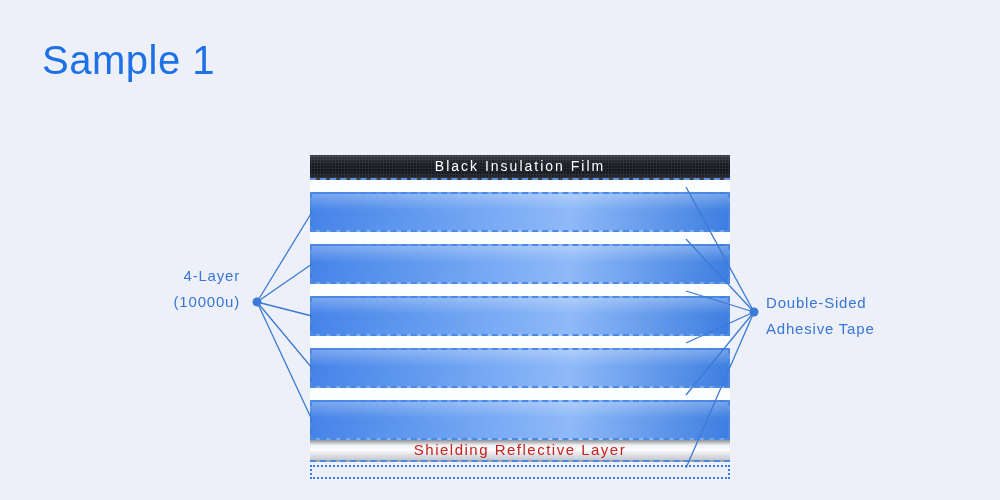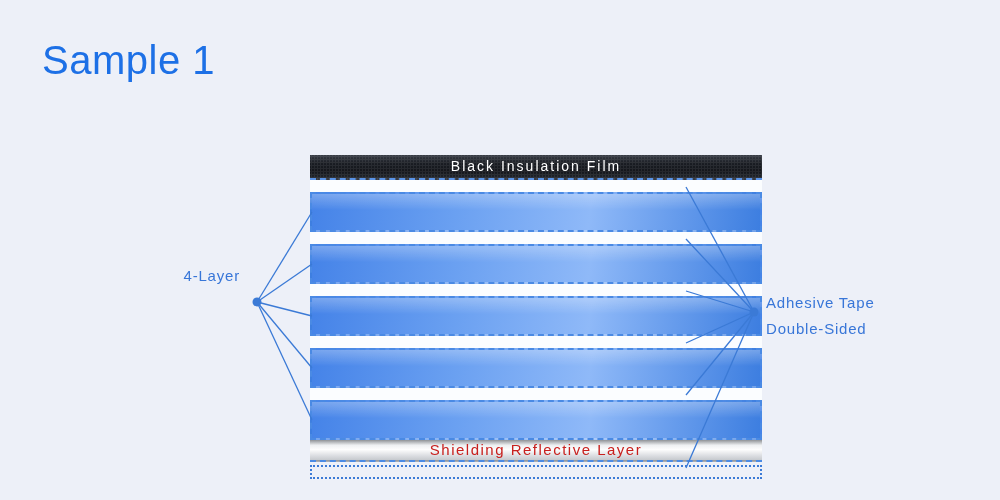--- a/index.html
+++ b/index.html
@@ -19,21 +19,21 @@
     letter-spacing:0.5px;
   }
   .subtitle{
     position:absolute;left:42px;top:93px;
     font-size:22px;line-height:26px;
     color:var(--subtitle-gray,#4a4d52);
     letter-spacing:0.6px;
   }
   
   .stack{
-    position:absolute;left:310px;top:155px;width:452px;
+    position:absolute;left:310px;top:155px;width:420px;
   }
   .stack-main{
     background:#fbfdff;
   }
   .black-bar{
     box-sizing:border-box;
     height:25px;
     background-image:
       radial-gradient(circle, rgba(255,255,255,0.07) 1px, transparent 1.4px),
       linear-gradient(180deg,#3a3e47 0%, var(--film-black,#191c22) 38%, #14161b 72%, #23272e 100%);
@@ -104,25 +104,26 @@
         </div>
       <div class="silver-bar">
         <span>Shielding Reflective Layer</span>
       </div>
     </div>
     <div class="bottom-tape"></div>
   </div>
 
   <div class="callout left">
     <div>4-Layer</div>
+    <div>(10000u)</div>
   </div>
 
   <div class="callout right">
+    <div>Double-Sided</div>
     <div>Adhesive Tape</div>
-    <div>Double-Sided</div>
   </div>
 
   <svg class="overlay" viewBox="0 0 1000 500" xmlns="http://www.w3.org/2000/svg">
 
     <line class="cline" x1="257" y1="302" x2="312" y2="212"></line>
     <line class="cline" x1="257" y1="302" x2="312" y2="264"></line>
     <line class="cline" x1="257" y1="302" x2="312" y2="316"></line>
     <line class="cline" x1="257" y1="302" x2="312" y2="368"></line>
     <line class="cline" x1="257" y1="302" x2="312" y2="420"></line>
     <circle class="cdot" cx="257" cy="302" r="4.5"></circle>

